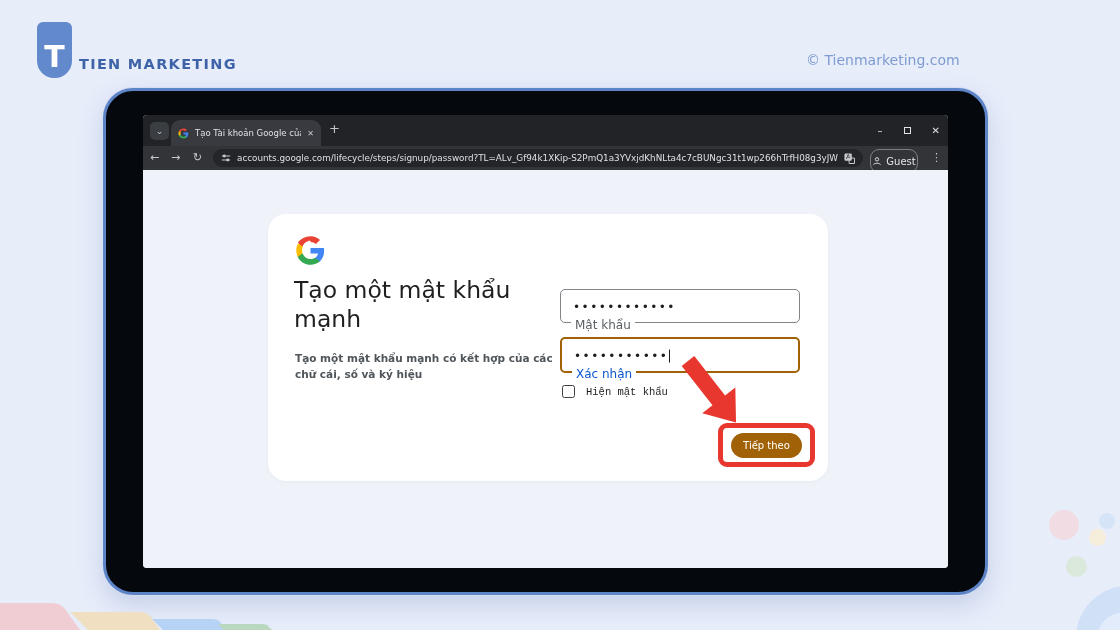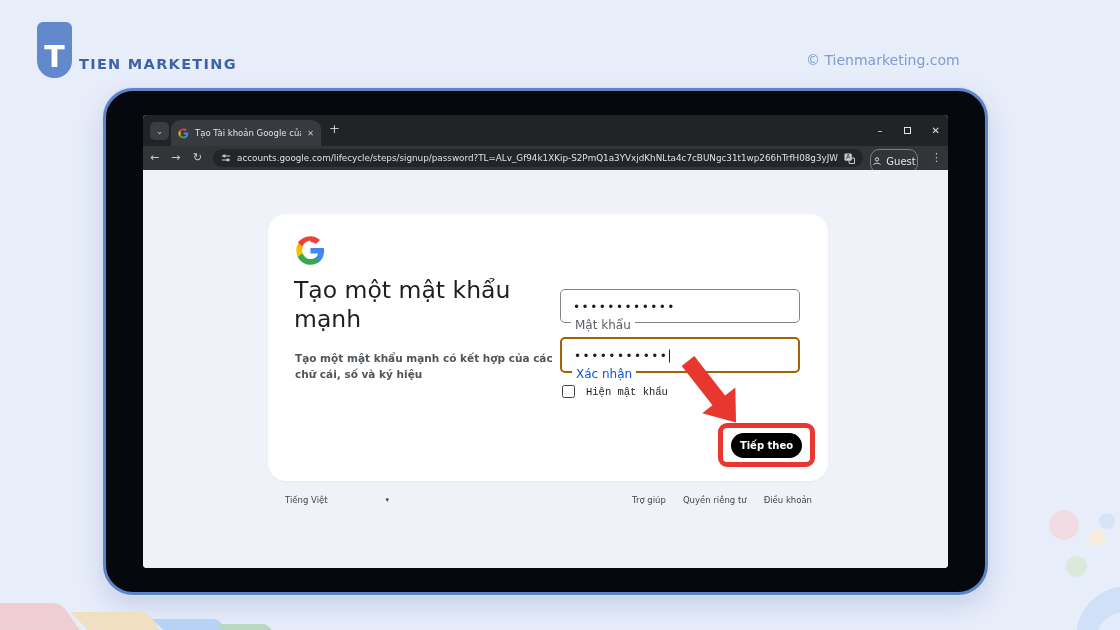--- a/index.html
+++ b/index.html
@@ -96,22 +96,22 @@
   .caret-bar{ width:1px; height:13px; background:#1f1f1f; margin-left:1px;}
   .checkbox-row{ position:absolute; left:294px; top:171px; display:flex; align-items:center;}
   .checkbox{ width:13px; height:13px; border:1.7px solid #3c4043; border-radius:2.5px;}
   .checkbox-label{ margin-left:11px; font-size:10.5px; color:#1f1f1f;font-family:Liberation Mono, monospace;}
   .red-box{
     position:absolute; left:450px; top:209px; width:97px; height:44px;
     border:5px solid #e8372e; border-radius:9px;
     display:flex; align-items:center; justify-content:center;
   }
   .next-btn{
-    width:71px; height:25px; border-radius:13px; background:#000000; border:none;
-    color:#fff; font-size:10px; font-weight:bold;
+    width:71px; height:25px; border-radius:13px; background:#a16207; border:none;
+    color:#fff; font-size:10px; font-weight:normal;
     display:flex; align-items:center; justify-content:center;
     font-family:"DejaVu Sans","Liberation Sans",sans-serif;
   }
   .annot-arrow{ position:absolute; left:400px; top:135px; width:95px; height:95px;}
   .page-footer{
     position:absolute; left:142px; top:325px; width:527px;
     display:flex; align-items:center; justify-content:space-between;
     font-size:8.5px; color:#43474c;
   }
   .lang-select{ display:flex; align-items:center;}
@@ -223,31 +223,20 @@
           <g transform="translate(20,12) rotate(52)">
             <path d="M0,-8 L50,-8 L50,-21 L78,0 L50,21 L50,8 L0,8 Z" fill="#e8372e"></path>
           </g>
         </svg>
 
         <div class="red-box">
           <button class="next-btn">Tiếp theo</button>
         </div>
       </div>
 
-      <div class="page-footer">
-        <div class="lang-select">
-          <span>Tiếng Việt</span>
-          <span class="lang-caret">▾</span>
-        </div>
-        <div class="footer-links">
-          <span>Trợ giúp</span>
-          <span>Quyền riêng tư</span>
-          <span>Điều khoản</span>
-        </div>
-      </div>
     </div>
 
   </div>
 </div>
 
 <svg class="ribbons" width="290" height="32" viewBox="0 0 290 32">
   <path d="M0,5 L52,5 Q60,5 65,11 L80,32 L0,32 Z" fill="#f0ccd3"></path>
   <path d="M70,14 L140,14 Q147,14 151,19 L160,32 L88,32 Z" fill="#f0dfc1"></path>
   <path d="M152,21 L212,21 Q218,21 221,25 L226,32 L163,32 Z" fill="#b6d2f5"></path>
   <path d="M218,26 L262,26 Q267,26 269,29 L272,32 L224,32 Z" fill="#bad8bd"></path>

